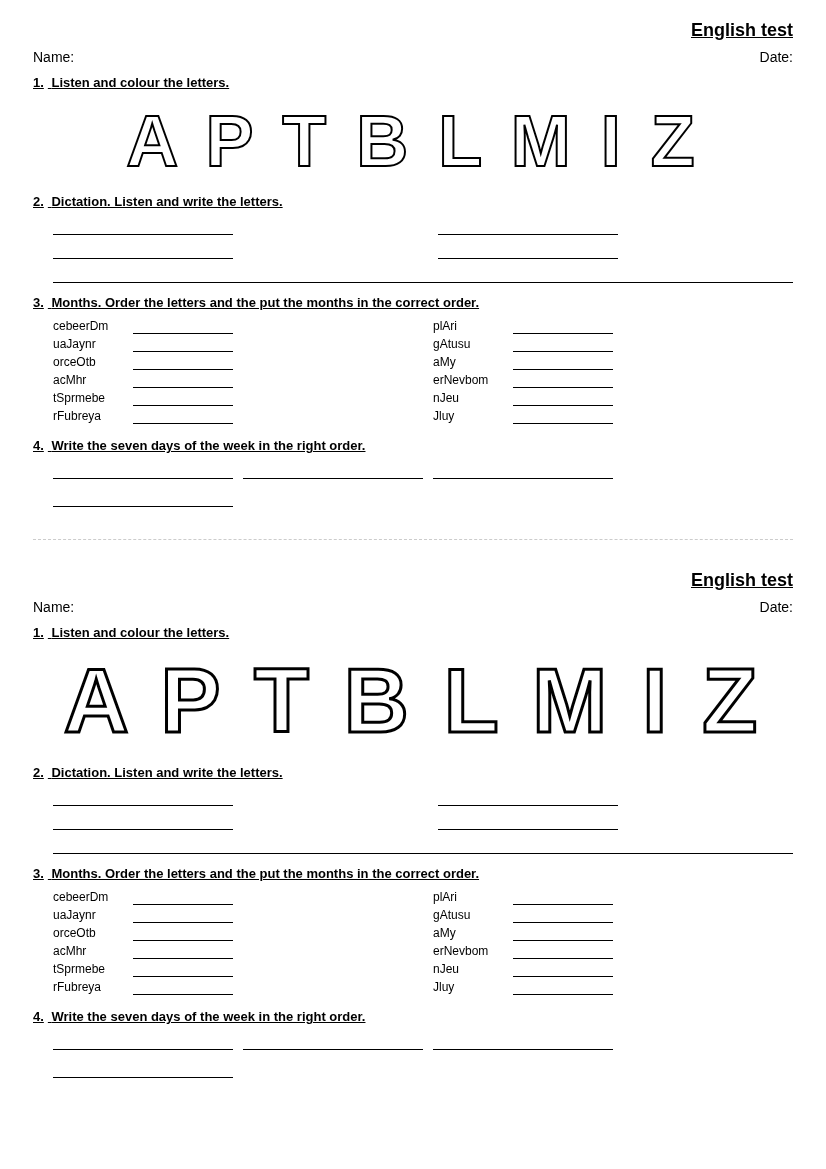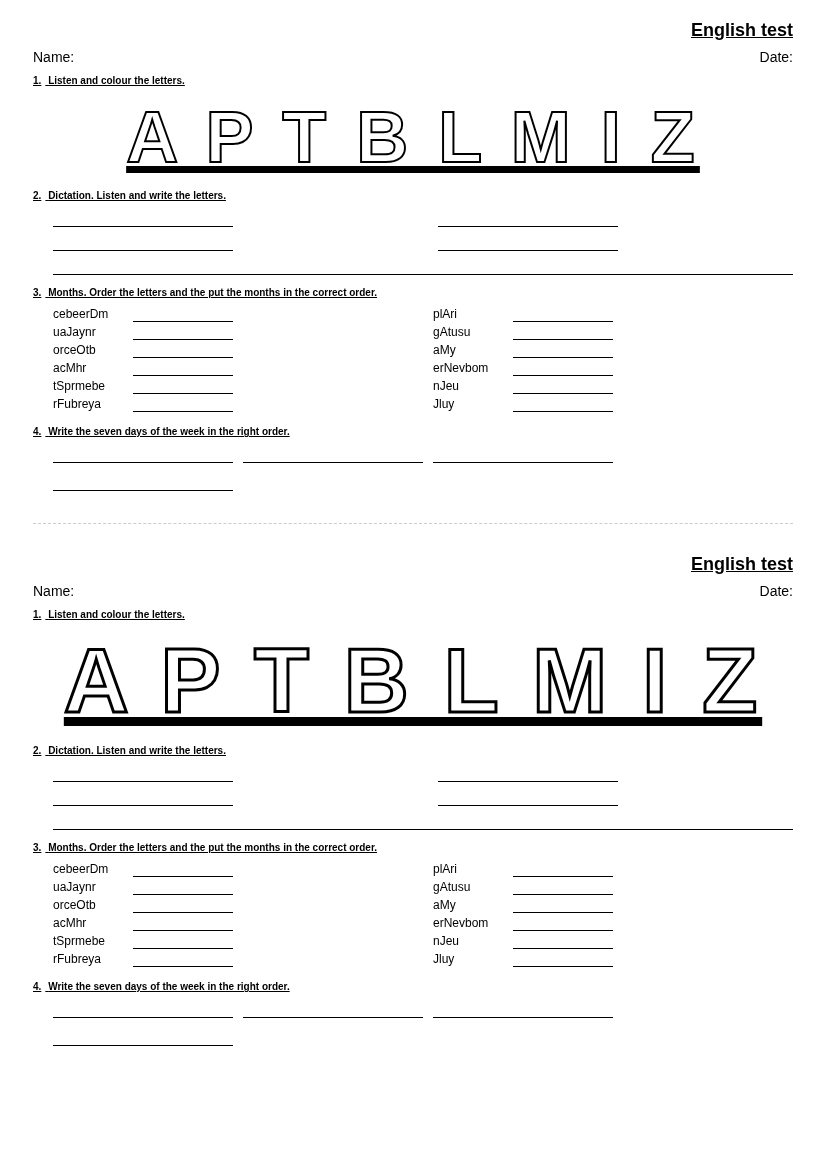--- a/index.html
+++ b/index.html
@@ -37,38 +37,37 @@
       margin-bottom: 10px;
       font-size: 14px;
     }
     .question {
       margin-bottom: 12px;
     }
     .question-title {
       font-weight: bold;
       text-decoration: underline;
       margin-bottom: 8px;
-      font-size: 10px;
+      font-size: 13px;
     }
     .question-number {
       margin-right: 4px;
     }
     .big-letters {
       display: flex;
       justify-content: center;
       align-items: center;
       gap: 10px;
       margin: 10px 0;
       font-size: 72px;
       font-weight: 900;
       font-family: Arial Black, Arial, sans-serif;
       -webkit-text-stroke: 2px #000;
       color: transparent;
       letter-spacing: 5px;
-      text-decoration: underline;
     }
     .big-letters-large {
       font-size: 90px;
       -webkit-text-stroke: 3px #000;
     }
     .dictation-lines {
       display: grid;
       grid-template-columns: 1fr 1fr;
       gap: 6px 30px;
       margin: 8px 0 8px 20px;

